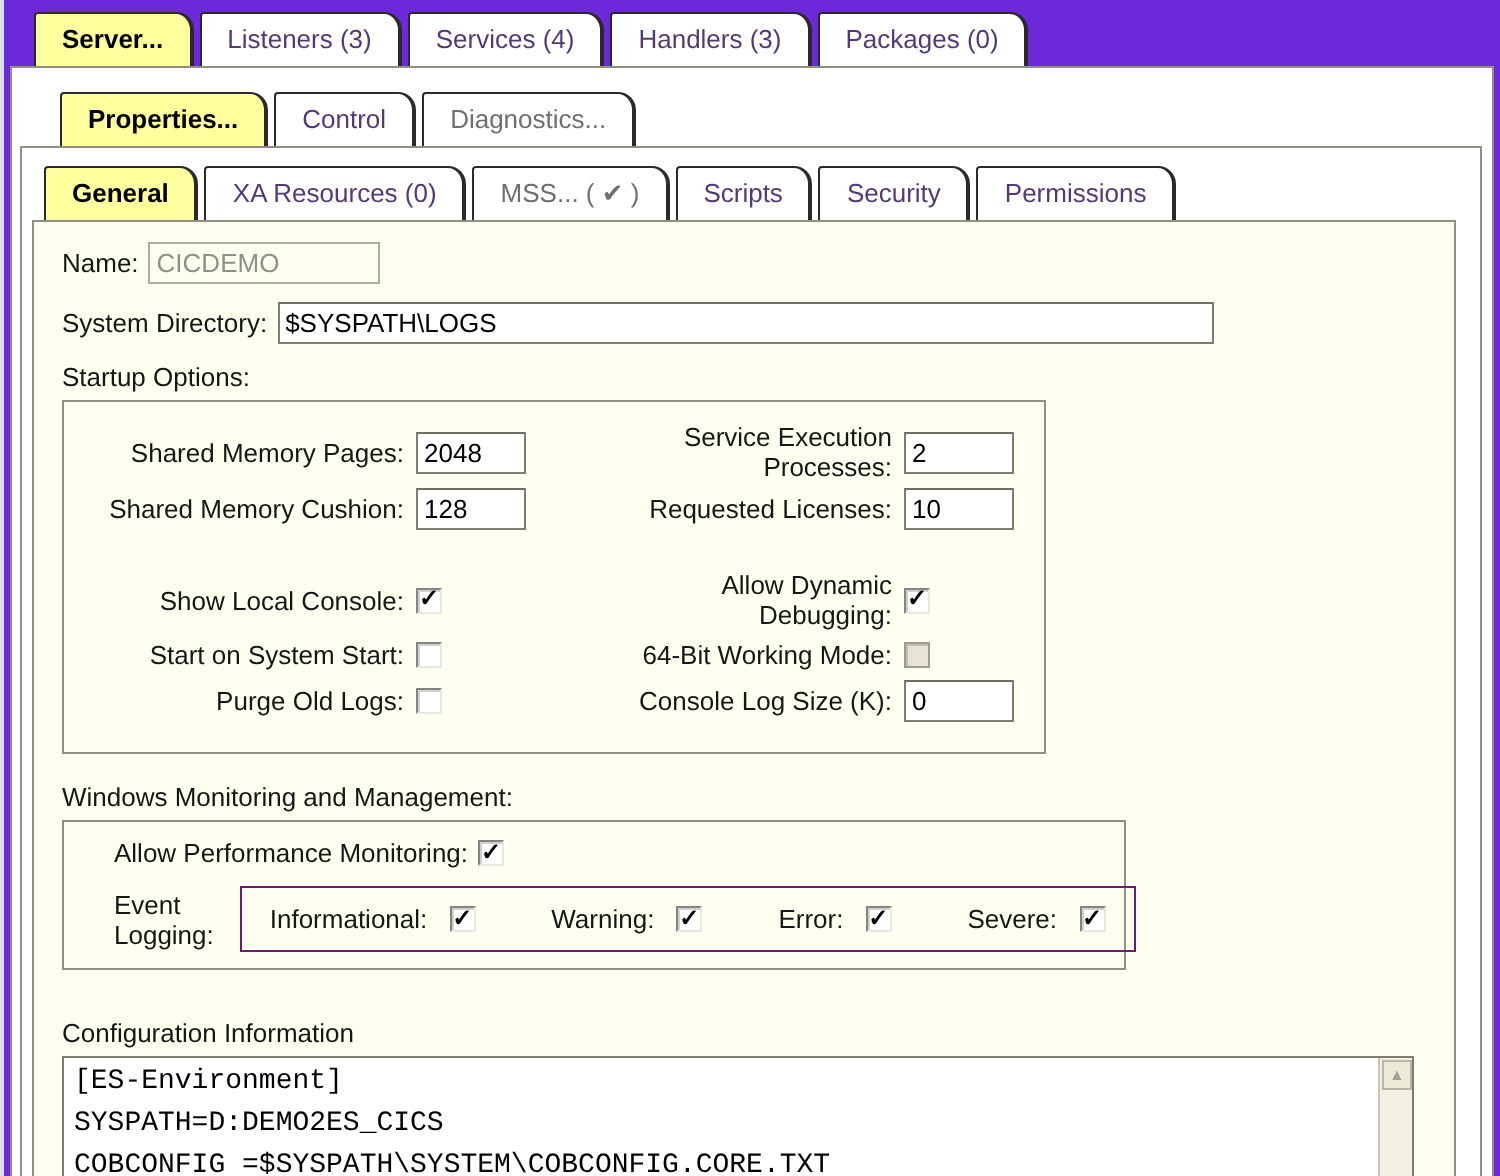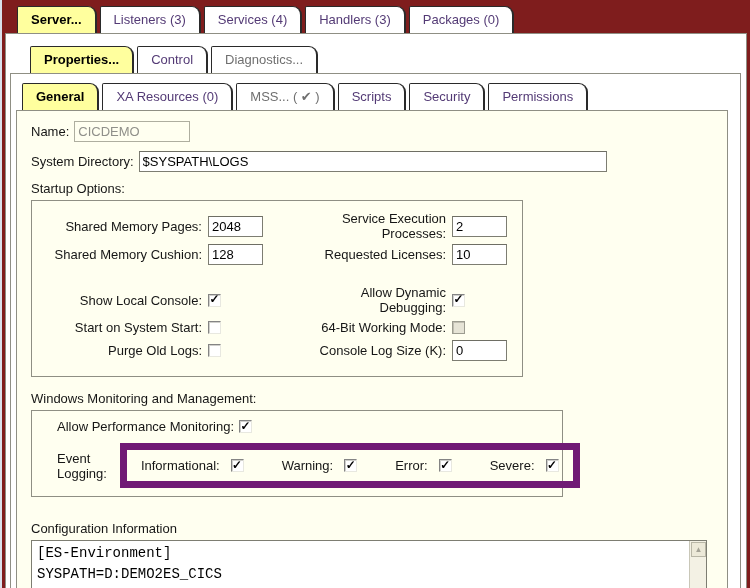--- a/index.html
+++ b/index.html
@@ -1,18 +1,18 @@
 <!DOCTYPE html>
 <html><head>
 <meta charset="utf-8">
 <style>
   * { box-sizing: border-box; margin: 0; padding: 0; }
   html,body { width: 750px; height: 588px; overflow: hidden; background: #fff; }
   body { font-family: "Liberation Sans", sans-serif; font-size: 13px; color: #101010; }
-  .stage { position: relative; width: 750px; height: 588px; overflow: hidden; background: #7f1d1d; border-left: 2px solid #d9e1ec; }
+  .stage { position: relative; width: 750px; height: 588px; overflow: hidden; background: #6d28d9; border-left: 2px solid #d9e1ec; }
 
   
   .panel { position: absolute; border: 1px solid #8f8f84; background: #fff; }
   .p1 { left: 3px;  top: 33px;  width: 742px; height: 580px; }
   .p2 { left: 8px;  top: 73px;  width: 731px; height: 540px; }
   .p3 { left: 14px; top: 110px; width: 712px; height: 503px; background: #fffff0; padding: 10px 14px; overflow: hidden; }
 
   
   .tabrow { position: absolute; display: flex; gap: 3px; z-index: 5; align-items: stretch; }
   .r1 { left: 15px; top: 6px;  height: 27px; }
@@ -51,21 +51,21 @@
     border: 1px solid #848484; border-bottom-color: #e8e8e0; border-right-color: #e8e8e0;
     box-shadow: inset 1px 1px 0 rgba(120,120,110,.35);
     align-items: center; justify-content: center; position: relative; cursor: pointer;
   }
   .cb.checked::after { content: "✓"; font-weight: bold; font-size: 12px; line-height: 1; color: #000; margin-top: -2px; }
   .cb.disabled { background: #e6e4d6; border-color: #9c9c90; cursor: default; }
 
   .gb2 { width: 532px; padding: 8px 25px; margin-bottom: 24px; }
   .gb2 .row { margin-bottom: 9px; }
   .gb2 .row:last-child { margin-bottom: 0; }
-  .evt-inner { display: inline-flex; align-items: flex-end; gap: 38px; border: 7px solid #701a75; padding: 8px 14px; margin-left: 8px; }
+  .evt-inner { display: inline-flex; align-items: flex-end; gap: 38px; border: 1px solid #701a75; padding: 8px 14px; margin-left: 8px; }
   .pair { display: inline-flex; align-items: center; gap: 6px; }
 
   .sect-title { margin: 2px 0 4px 0; }
 
   
   .ta-wrap { position: relative; width: 676px; height: 90px; background: #fff;
              border: 1px solid #7d7d72; margin-top: 4px; }
   .ta-text { font-family: "Liberation Mono", "DejaVu Sans Mono", monospace; font-size: 14px;
              line-height: 21px; color: #000; padding: 2px 5px; white-space: pre; overflow: hidden;
              width: 657px; height: 100%; }

